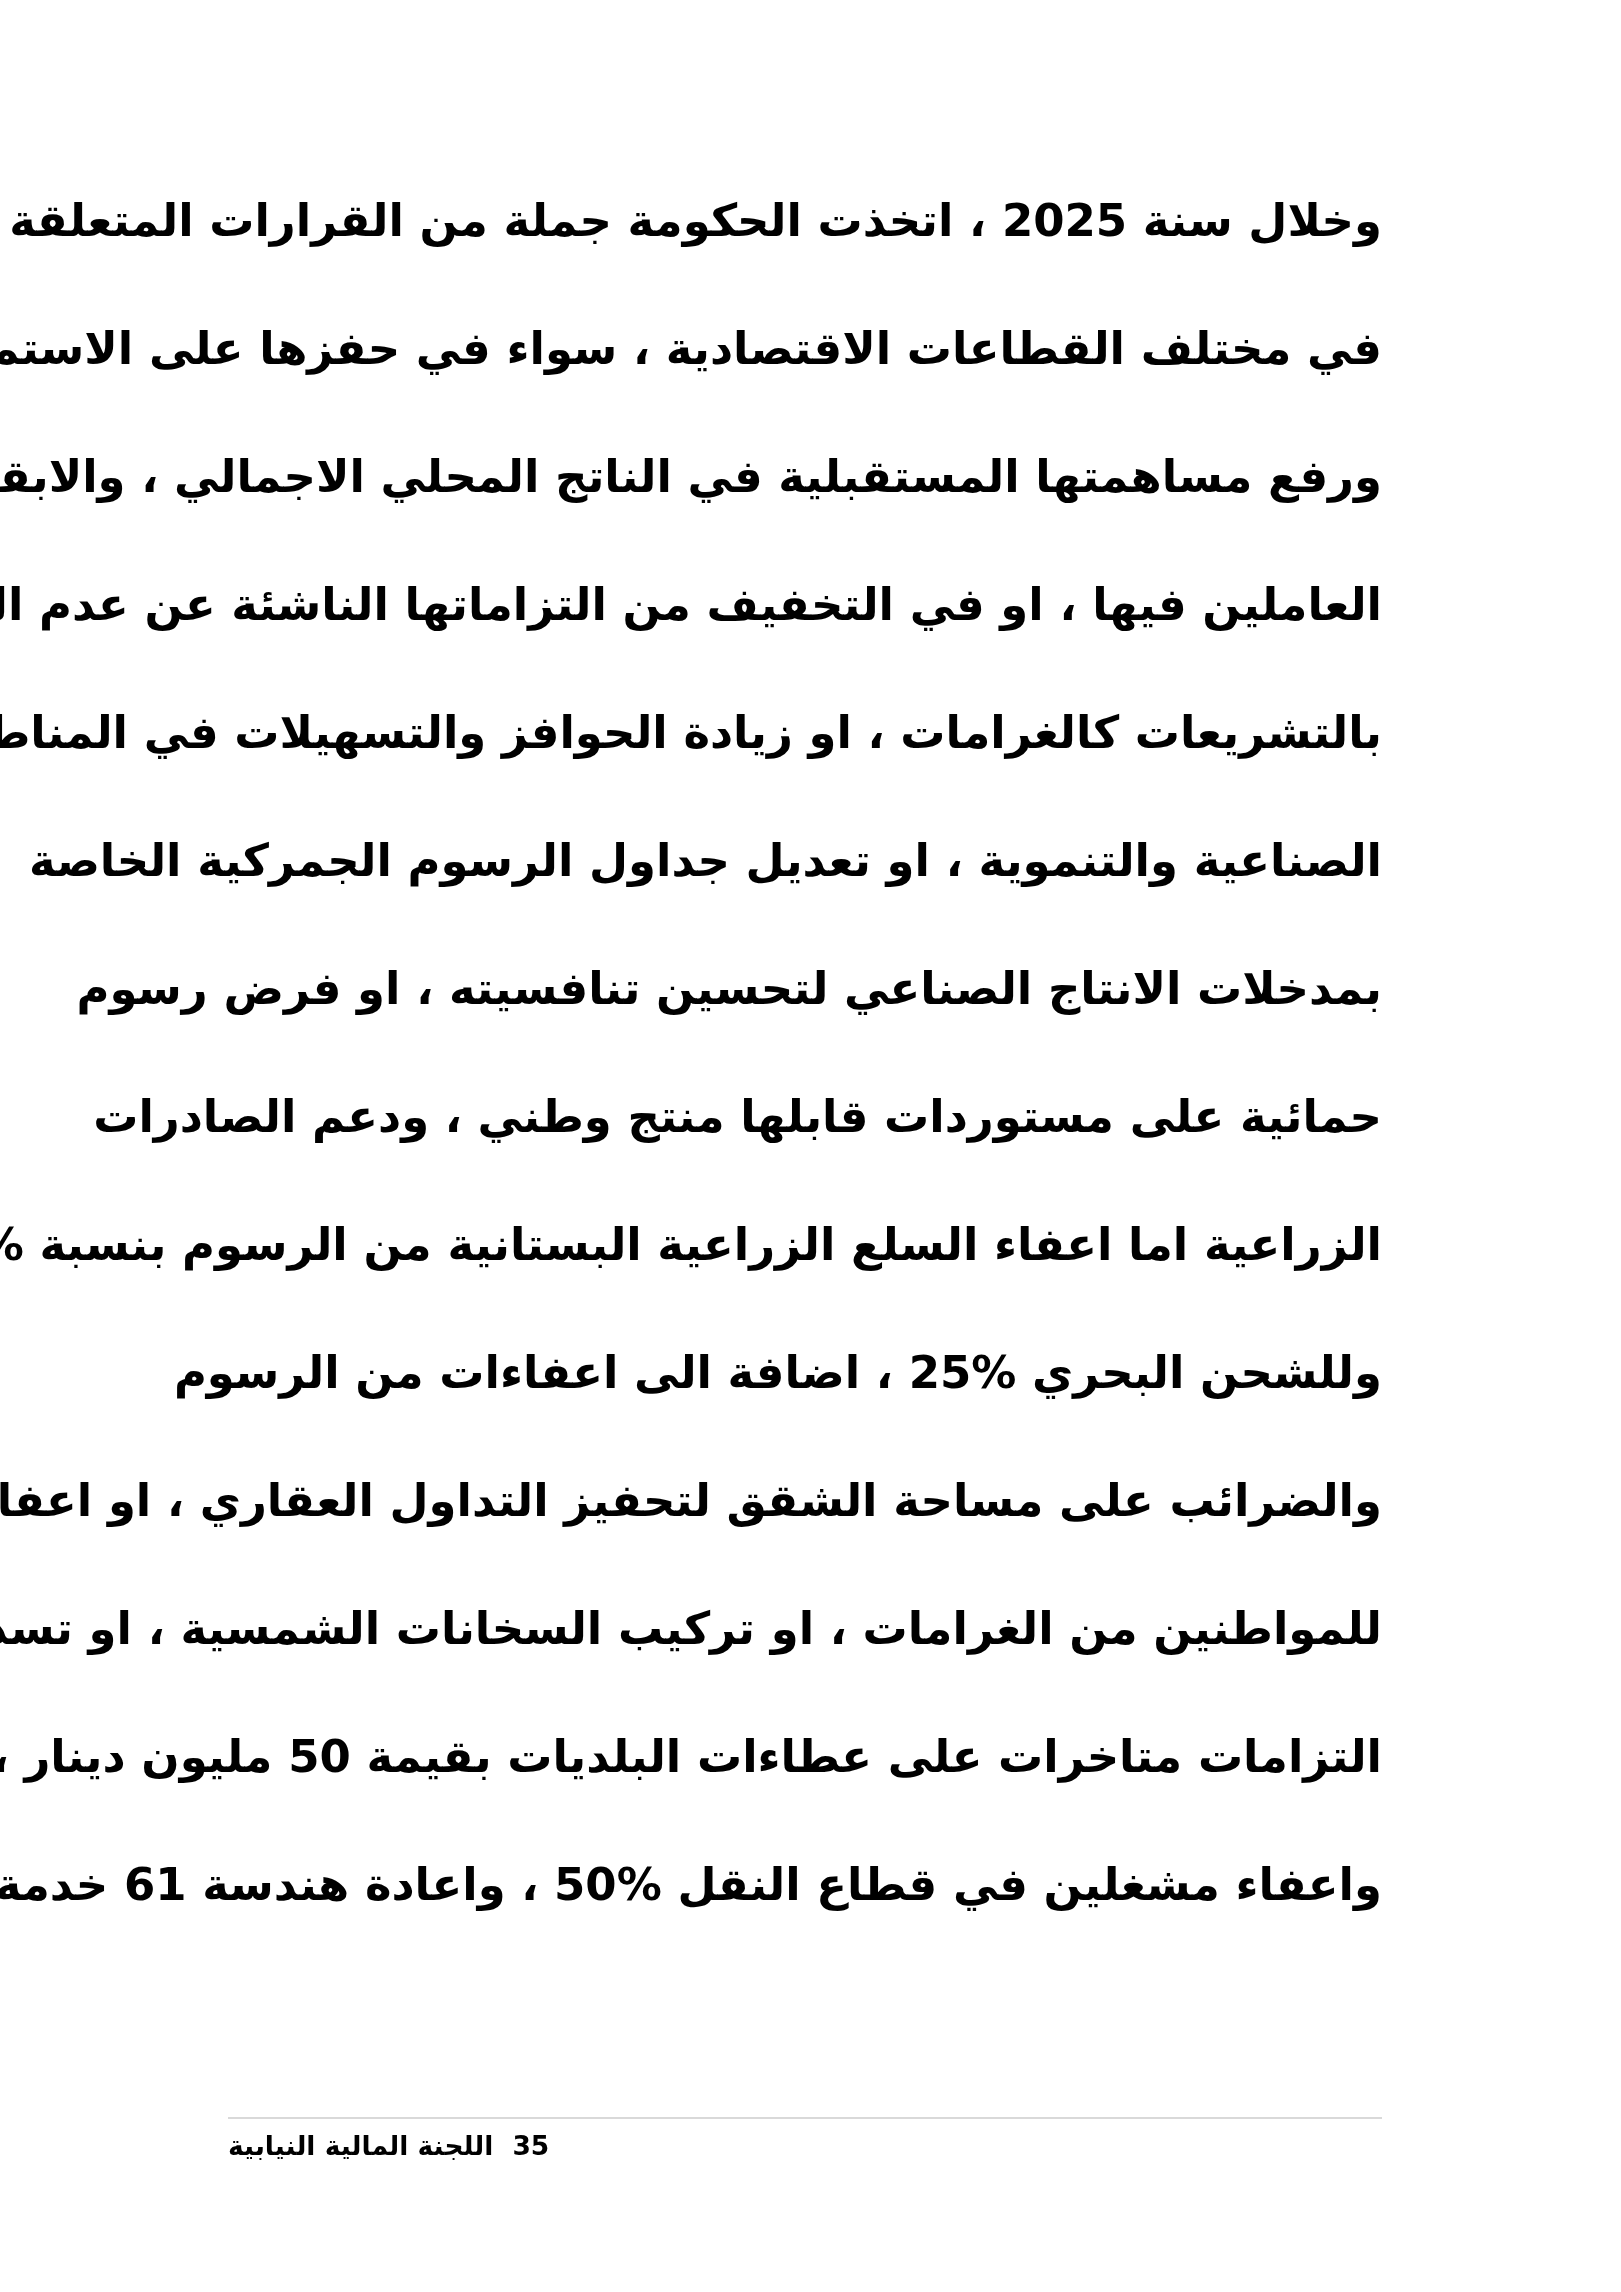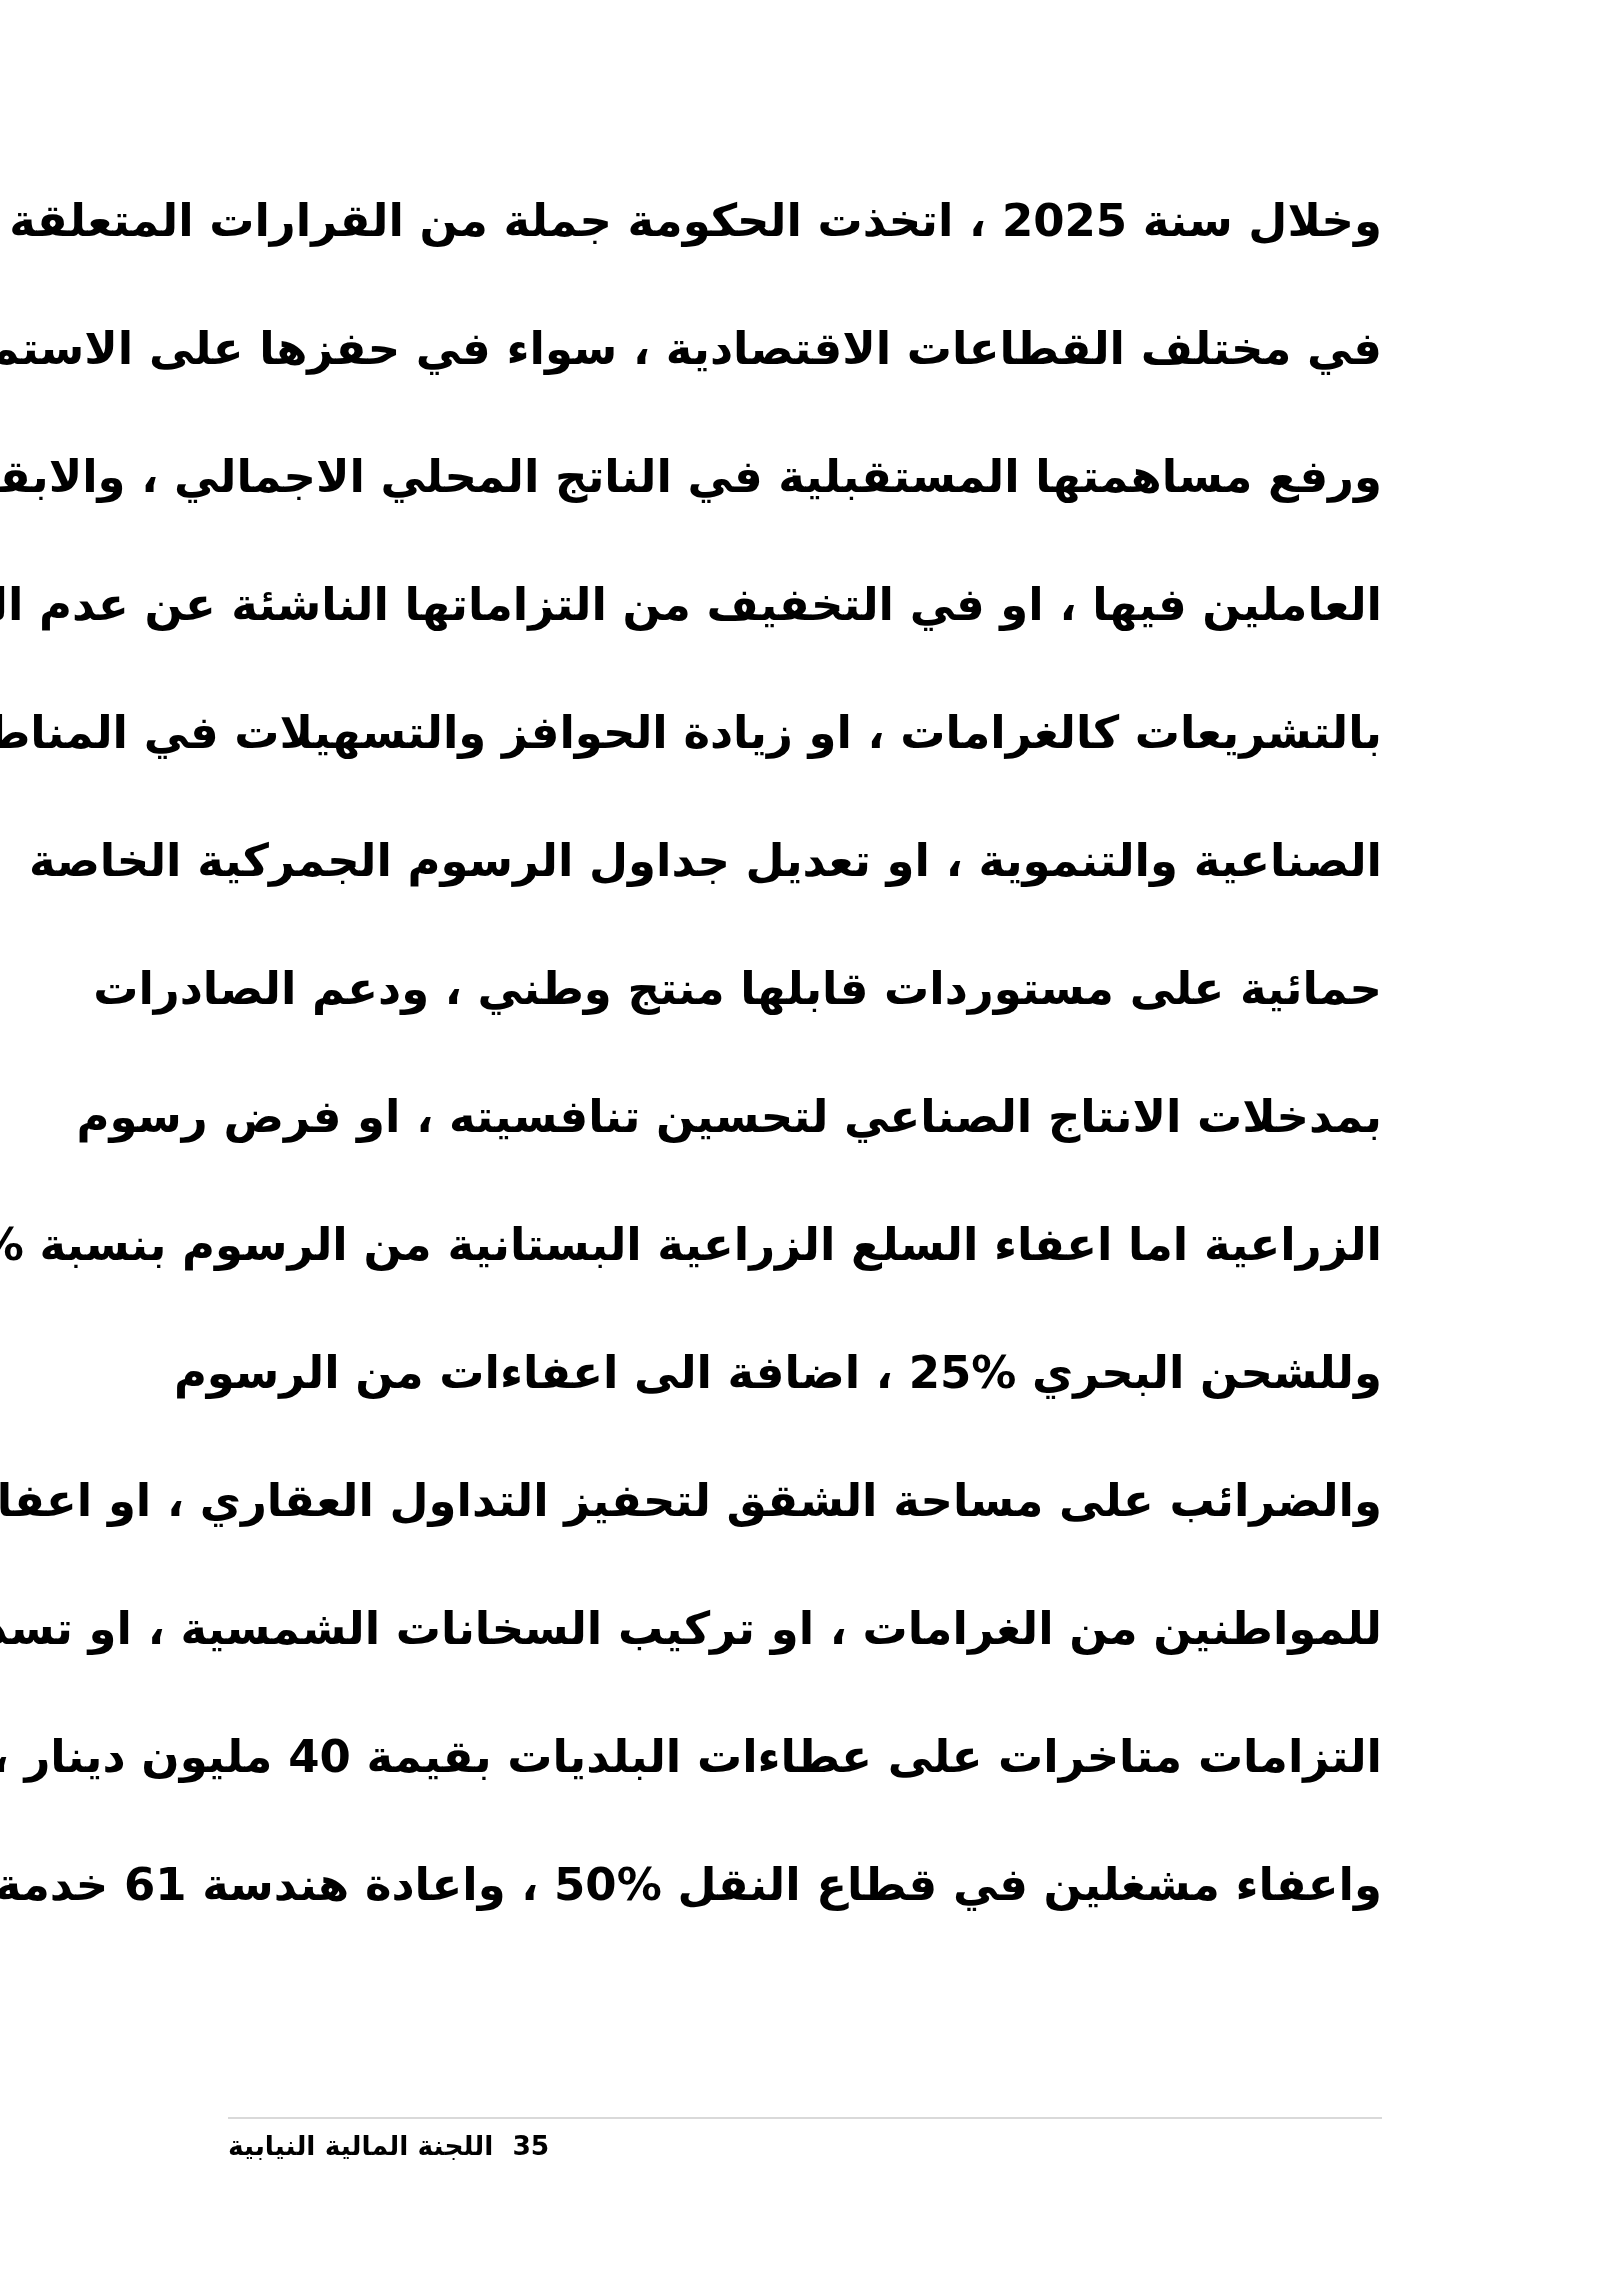--- a/index.html
+++ b/index.html
@@ -61,27 +61,27 @@
 
 <div class="page">
 
   <main class="content">
     <p class="line">وخلال سنة 2025 ، اتخذت الحكومة جملة من القرارات المتعلقة</p>
     <p class="line">في مختلف القطاعات الاقتصادية ، سواء في حفزها على الاستمرار</p>
     <p class="line">ورفع مساهمتها المستقبلية في الناتج المحلي الاجمالي ، والابقاء على</p>
     <p class="line">العاملين فيها ، او في التخفيف من التزاماتها الناشئة عن عدم التزامها</p>
     <p class="line">بالتشريعات كالغرامات ، او زيادة الحوافز والتسهيلات في المناطق</p>
     <p class="line">الصناعية والتنموية ، او تعديل جداول الرسوم الجمركية الخاصة</p>
+    <p class="line">بمدخلات الانتاج الصناعي لتحسين تنافسيته ، او فرض رسوم</p>
     <p class="line">حمائية على مستوردات قابلها منتج وطني ، ودعم الصادرات</p>
-    <p class="line">بمدخلات الانتاج الصناعي لتحسين تنافسيته ، او فرض رسوم</p>
     <p class="line">الزراعية اما اعفاء السلع الزراعية البستانية من الرسوم بنسبة %75</p>
     <p class="line">وللشحن البحري %25 ، اضافة الى اعفاءات من الرسوم</p>
     <p class="line">والضرائب على مساحة الشقق لتحفيز التداول العقاري ، او اعفاءات</p>
     <p class="line">للمواطنين من الغرامات ، او تركيب السخانات الشمسية ، او تسديد</p>
-    <p class="line">التزامات متاخرات على عطاءات البلديات بقيمة 40 مليون دينار ،</p>
+    <p class="line">التزامات متاخرات على عطاءات البلديات بقيمة 50 مليون دينار ،</p>
     <p class="line">واعفاء مشغلين في قطاع النقل %50 ، واعادة هندسة 61 خدمة</p>
   </main>
 
   <footer class="footer">
     <div class="footer-inner">
       <span class="page-num">35</span>
       <span>اللجنة المالية النيابية</span>
     </div>
   </footer>
 

